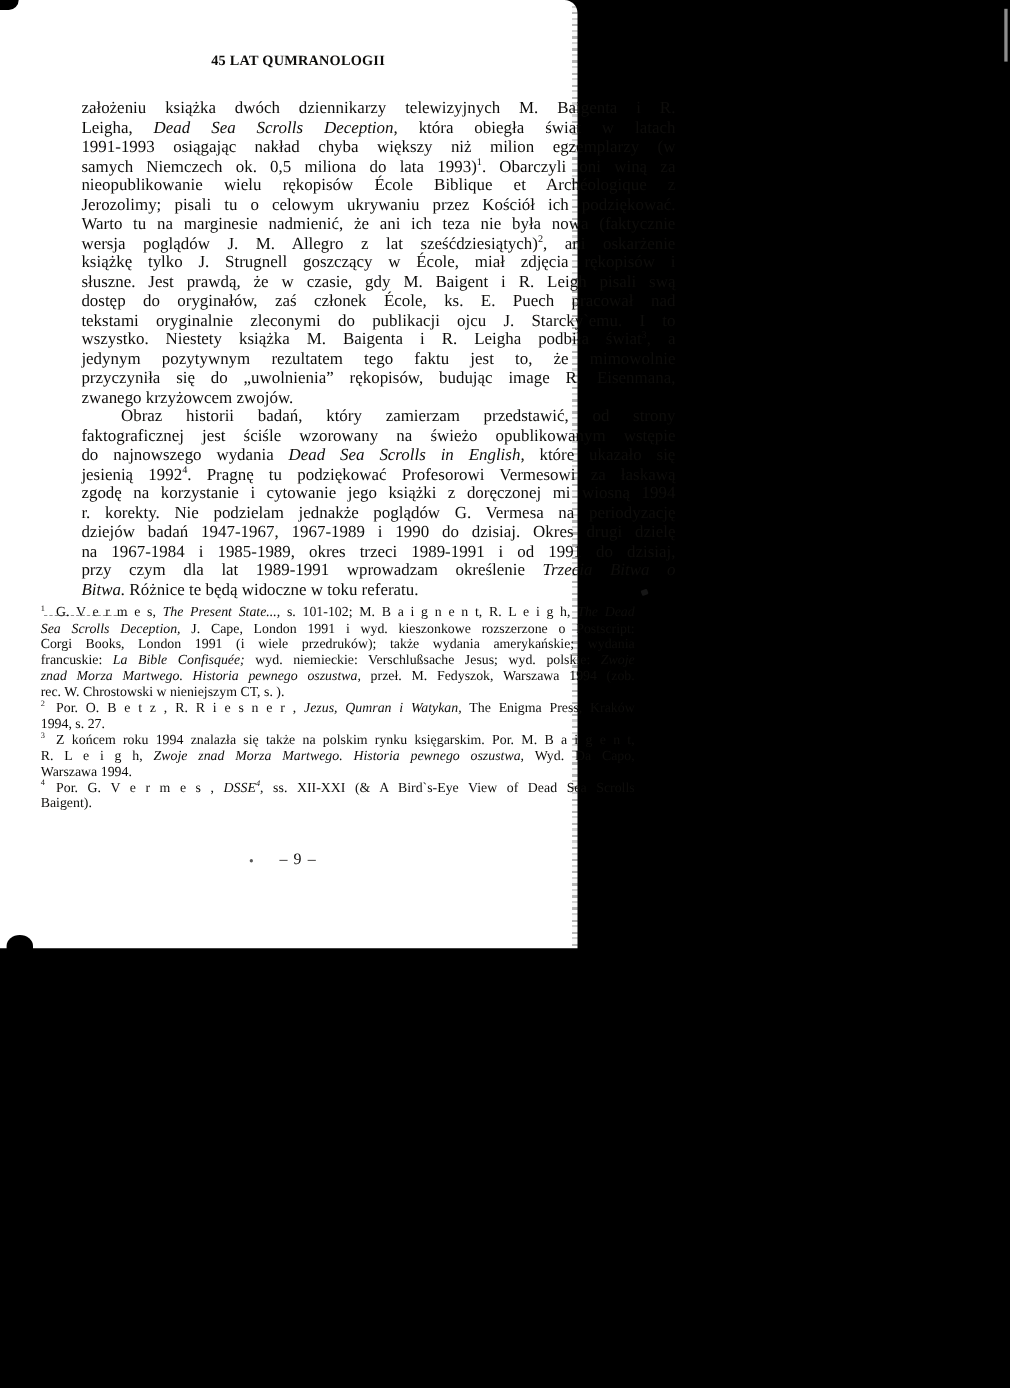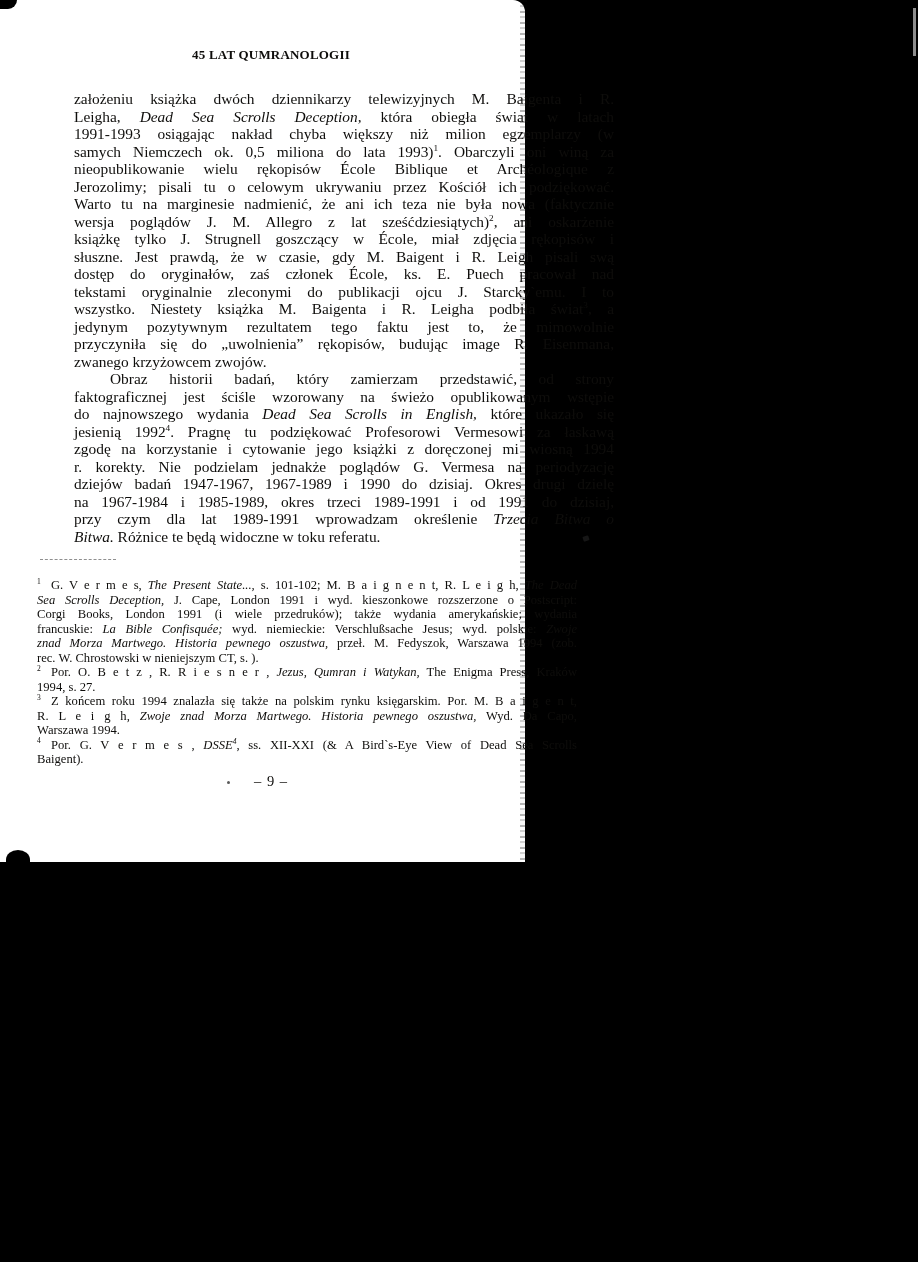--- a/index.html
+++ b/index.html
@@ -46,21 +46,21 @@
   }
   .header {
     position:absolute; left:0; top:47px; width:542px;
     text-align:center; font-weight:bold; font-size:13px; letter-spacing:.2px;
   }
   .body-block {
     position:absolute; left:37px; top:90px; width:540px;
     font-size:15.4px; line-height:17.5px;margin-left:37px;
   }
   .fn-block {
-    position:absolute; left:37px; top:578px; width:540px;
+    position:absolute; left:37px; top:549px; width:540px;
     font-size:12.6px; line-height:14.5px;
   }
   .tline { white-space:normal; }
   .jl { text-align:justify; text-align-last:justify; }
   .ind { text-indent:36px; }
   .it { font-style:italic; }
   sup { font-size:.6em; line-height:0; vertical-align:super; }
   sup.fnmark { display:inline-block; width:14px; text-align:left; font-style:normal; }
   .fn-sep {
     position:absolute; left:40px; top:559px; width:76px; height:0;

